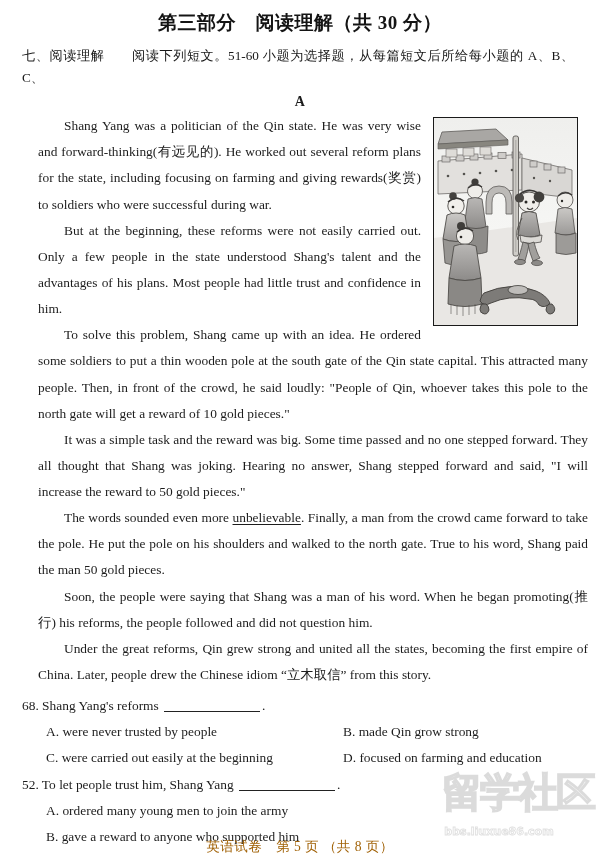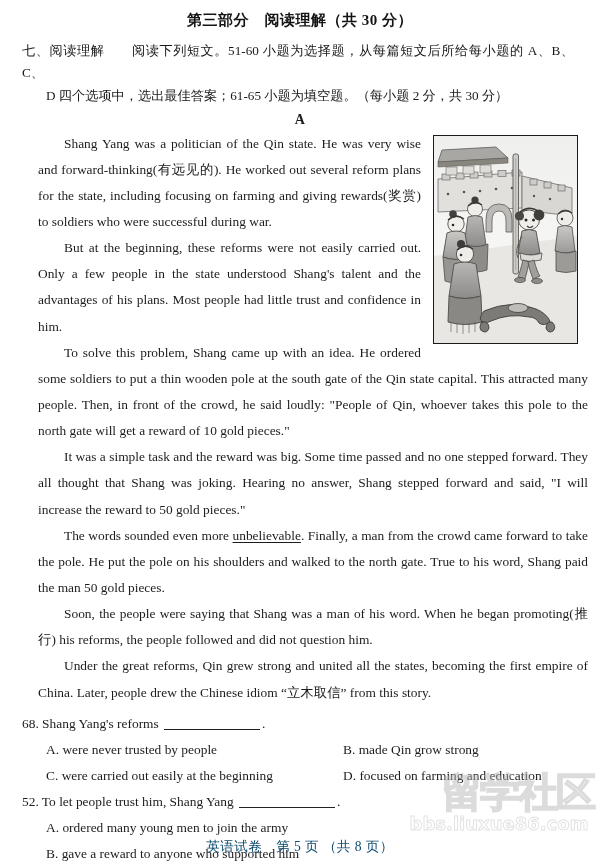--- a/index.html
+++ b/index.html
@@ -18,21 +18,21 @@
   }
   .page {
     position: absolute;
     inset: 0;
     padding: 0;
   }
 
   
   .section-title {
     text-align: center;
-    font-size: 15px;
+    font-size: 19px;
     font-weight: bold;
     letter-spacing: 0.5px;
     margin: 11px 0 0 0;
     line-height: 1.3;
     color: #141414;
   }
   .directions {
     margin: 9px 26px 0 22px;
     font-size: 13.2px;
     line-height: 1.72;
@@ -102,21 +102,21 @@
   .opt { white-space: nowrap; }
 
   
   .footer {
     position: absolute;
     left: 0; right: 0;
     bottom: 12px;
     text-align: center;
     font-size: 13.6px;
     letter-spacing: 0.4px;
-    color: #0c4a6e;
+    color: #a16207;
   }
 
   
   .watermark {
     position: absolute;
     right: 6px;
     bottom: 22px;
     width: 190px;
     height: 74px;
     pointer-events: none;
@@ -128,40 +128,39 @@
     font-weight: bold;
     color: transparent;
     -webkit-text-stroke: 1.6px #b9b9b9;
     letter-spacing: -2px;
     line-height: 1;
     text-align: right;
     white-space: nowrap;
   }
   .wm-sub {
     font-family: "DejaVu Sans", sans-serif;
-    font-size: 18px;
+    font-size: 11px;
     font-weight: bold;
     color: transparent;
     -webkit-text-stroke: 0.9px #c2c2c2;
     letter-spacing: 0px;
     text-align: center;
-    margin-top: 1px;
+    margin-top: 13px;
     white-space: nowrap;
   }
 </style>
 </head>
 <body>
 
 <div class="page">
 
   <div class="section-title">第三部分　阅读理解（共 30 分）</div>
 
   <div class="directions">
     <span>七、阅读理解　　阅读下列短文。51-60 小题为选择题，从每篇短文后所给每小题的 A、B、C、</span>
-    <span class="line2">D 四个选项中，选出最佳答案；61-65 小题为填空题。（每小题 2 分，共 30 分）</span>
   </div>
 
   <div class="label-A">A</div>
 
   <div class="passage">
 
     <div class="illus">
       <svg viewBox="0 0 143 207" preserveAspectRatio="none" aria-hidden="true">
         <defs>
           <linearGradient id="sky" x1="0" y1="0" x2="0" y2="1">

